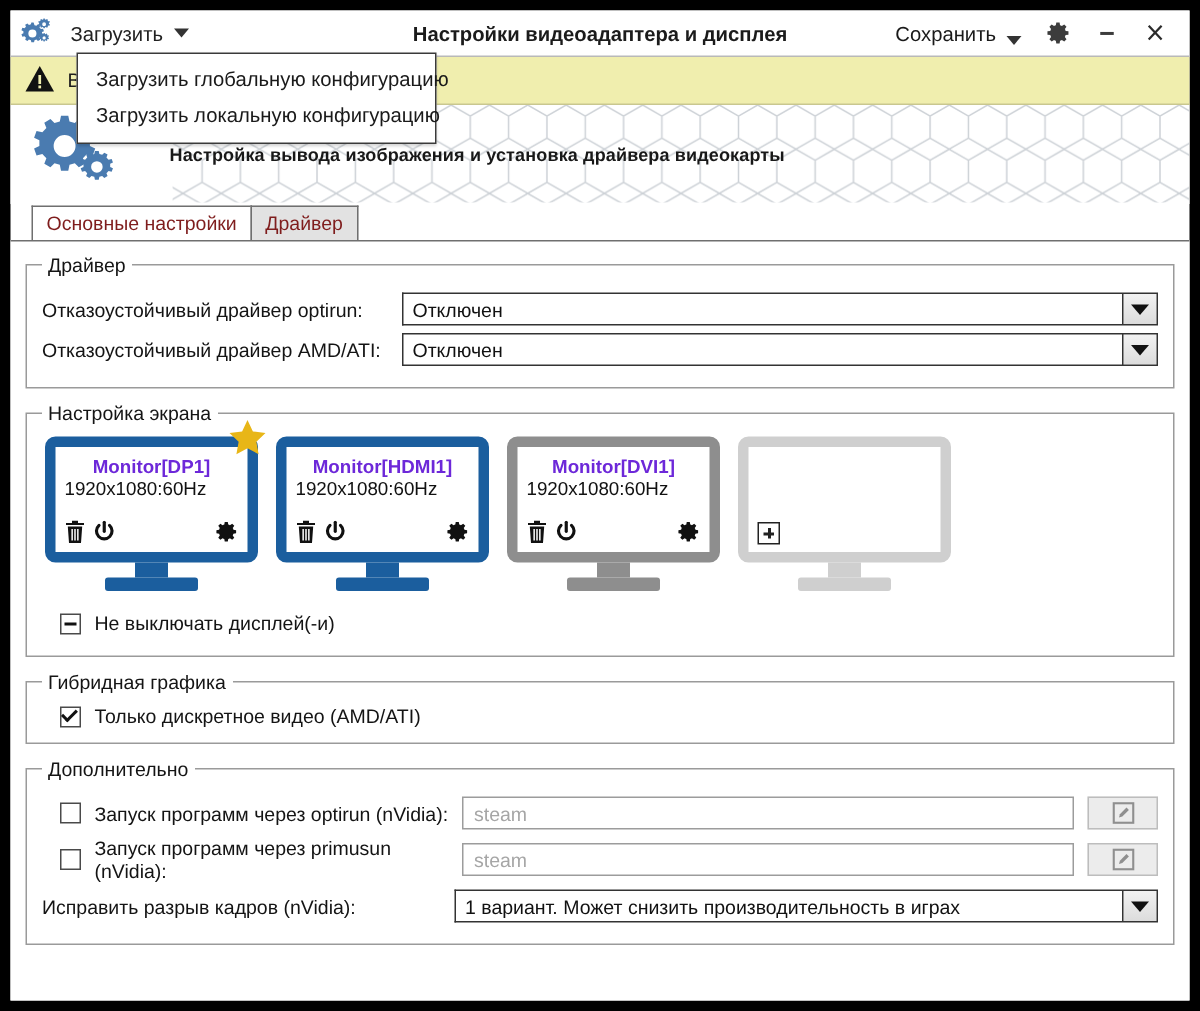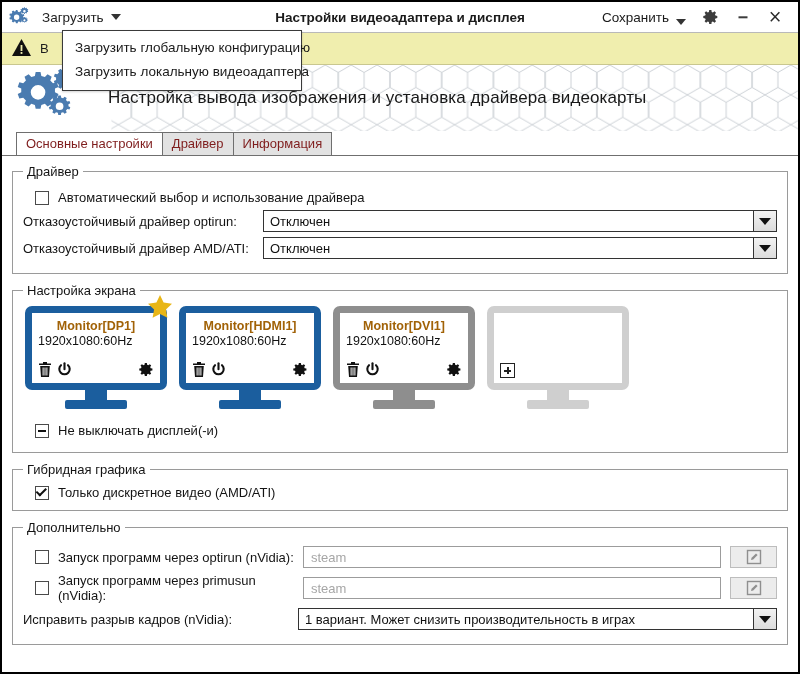--- a/index.html
+++ b/index.html
@@ -7,21 +7,21 @@
   body {
     width:800px; height:674px;
     font-family:"Liberation Sans", sans-serif;
     font-size:13px;
     color:#1a1a1a;
     background:#ffffff;
     overflow:hidden;
   }
   .window {
     width:800px; height:674px;
-    border:2px solid #000000;
+    border:7px solid #000000;
     background:#fff;
     position:relative;
     display:flex; flex-direction:column;
   }
 
   
   .titlebar {
     height:31px; min-height:31px;
     background:#ffffff;
     border-bottom:1px solid #b9b9b9;
@@ -52,21 +52,21 @@
   .tb-icon {
     width:30px;height:26px;
     display:flex;align-items:center;justify-content:center;
     color:#3c3c3c;
   }
   .save-btn { display:flex; align-items:flex-end; gap:7px; padding:3px 8px; font-size:13.5px;}
 
   
   .dropdown {
     position:absolute;
-    left:60px; top:28px;
+    left:44px; top:28px;
     width:240px;
     background:#fff;
     border:1px solid #3a3a3a;
     z-index:40;
     padding:5px 0 6px 0;
     box-shadow:0 1px 2px rgba(0,0,0,.18);
   }
   .dropdown-item {
     padding:4px 12px 5px 12px;
     font-size:13.5px;
@@ -92,21 +92,21 @@
     height:66px; min-height:66px;
     position:relative;
     background:#ffffff;
     overflow:hidden;
     display:flex; align-items:center;
   }
   .hexbg { position:absolute; inset:0; opacity:.5; }
   .header-logo { position:relative; width:106px; display:flex; justify-content:center; align-items:center;}
   .header-title {
     position:relative;
-    font-size:17px; font-weight:normal; color:#181818;
+    font-size:12px; font-weight:bold; color:#181818;
     letter-spacing:.1px;
   }
 
   
   .tabs { display:flex; align-items:flex-end; padding-left:14px; height:24px; min-height:24px; position:relative; z-index:2;}
   .tab {
     border:1px solid #6f6f6f;
     border-bottom:none;
     background:#e2e2e2;
     padding:3px 9px 3px 9px;
@@ -204,21 +204,21 @@
     border:7px solid #1b5e9e;
     border-radius:7px;
     height:84px;
     background:#fff;
     display:flex; flex-direction:column;
     padding:5px 6px 3px 6px;
     position:relative;
   }
   .mon.gray .mon-screen { border-color:#8e8e8e; }
   .mon.empty .mon-screen { border-color:#cfcfcf; }
-  .mon-name { font-size:12.5px; font-weight:bold; text-align:center; color:#a16207; margin-top:1px;}
+  .mon-name { font-size:12.5px; font-weight:bold; text-align:center; color:#6d28d9; margin-top:1px;}
   .mon-res { font-size:12.5px; text-align:left; color:#111; margin-top:1px;}
   .mon-icons { margin-top:auto; display:flex; align-items:center; gap:5px; color:#111;}
   .mon-icons .spacer { flex:1; }
   .mon-neck { width:22px;height:10px;background:#1b5e9e;margin:0 auto; }
   .mon-base { width:62px;height:9px;background:#1b5e9e;margin:0 auto;border-radius:2px;}
   .mon.gray .mon-neck,.mon.gray .mon-base { background:#8e8e8e; }
   .mon.empty .mon-neck,.mon.empty .mon-base { background:#cfcfcf; }
   .star { position:absolute; right:-6px; top:-11px; z-index:3;}
   .plus-box{
     width:15px;height:15px;border:1.6px solid #222;position:relative;margin-top:auto;margin-bottom:2px;
@@ -306,34 +306,27 @@
     <div class="header-title">Настройка вывода изображения и установка драйвера видеокарты</div>
   </div>
 
   <div class="tabs">
     <div class="tab active">
       <span>Основные настройки</span>
     </div>
     <div class="tab">
       <span>Драйвер</span>
     </div>
-    <div class="tab">
-      <span>Информация</span>
-    </div>
   </div>
 
   <div class="content">
 
     <fieldset>
       <legend>Драйвер</legend>
 
-      <div class="row" style="margin-left:12px;">
-        <span class="cb"></span>
-        <span class="row-label">Автоматический выбор и использование драйвера</span>
-      </div>
 
       <div class="row">
         <span class="row-label" style="width:240px;">Отказоустойчивый драйвер optirun:</span>
         <div class="combo">
           <div class="field">Отключен</div>
           <div class="arrow">
               <span class="tri-down"></span>
             </div>
         </div>
       </div>
@@ -487,16 +480,16 @@
               <span class="tri-down"></span>
             </div>
         </div>
       </div>
     </fieldset>
 
   </div>
 
   <div class="dropdown">
     <div class="dropdown-item">Загрузить глобальную конфигурацию</div>
-    <div class="dropdown-item">Загрузить локальную видеоадаптера</div>
+    <div class="dropdown-item">Загрузить локальную конфигурацию</div>
   </div>
 
 </div>
 
 </body></html>

